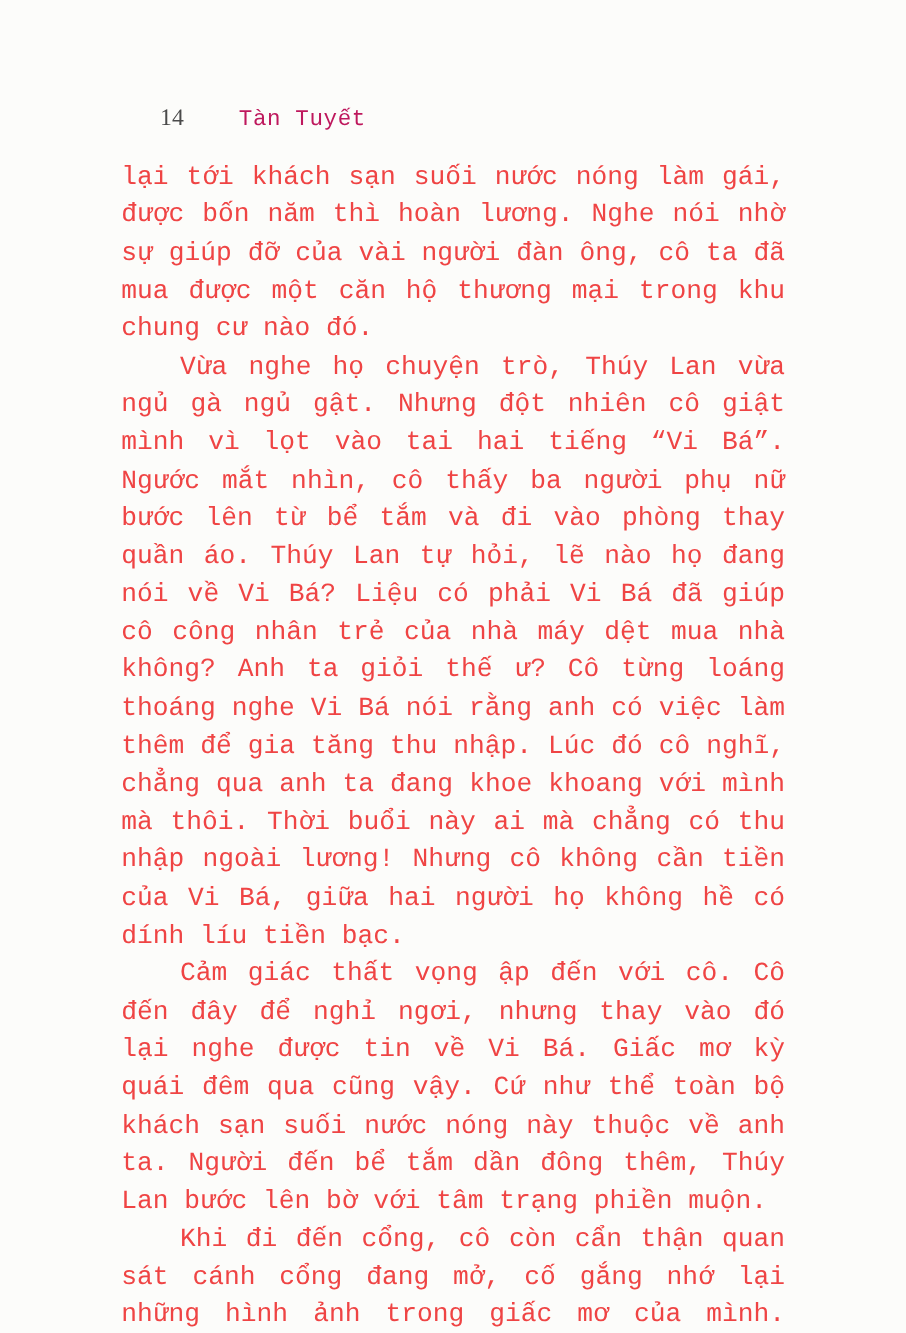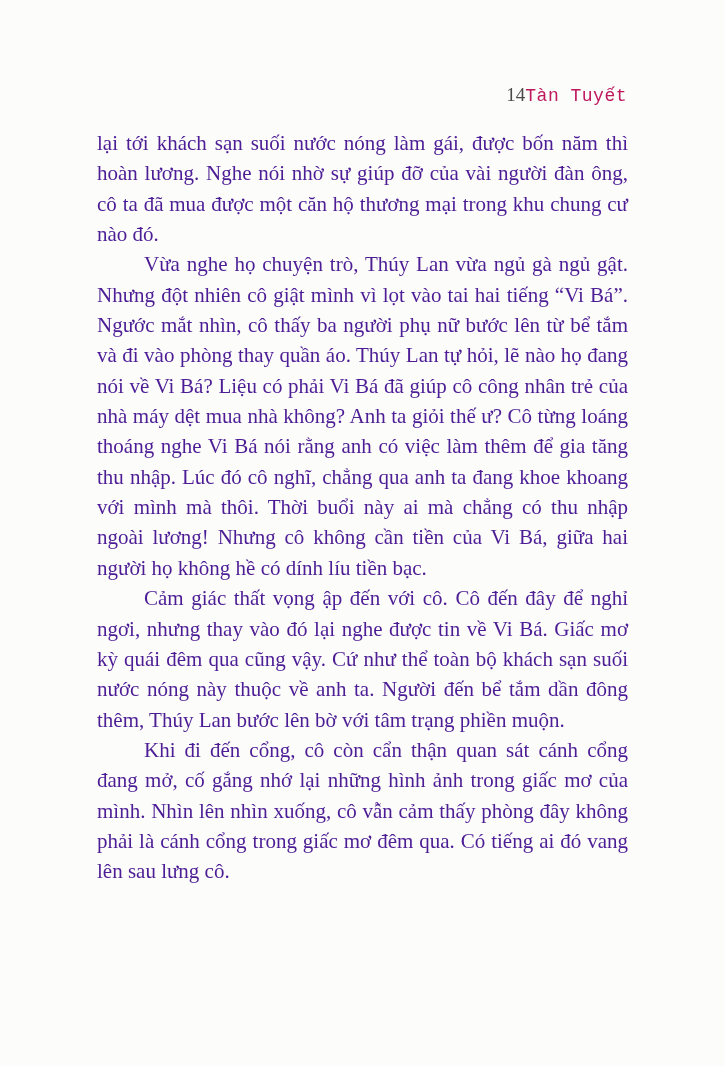--- a/index.html
+++ b/index.html
@@ -10,25 +10,26 @@
   .page {
     position: relative;
     width: 725px;
     height: 1066px;
     background: #fcfcfa;
     overflow: hidden;
   }
   .header {
     position: absolute;
     top: 84px;
-    left: 100px;
+    left: 116px;
     width: 527px;
     display: flex;
-    justify-content: flex-end;
+    justify-content: flex-start;
     align-items: baseline;
+    gap: 44px;
   }
   .pagenum {
     font-family: "Liberation Serif", "DejaVu Serif", serif;
     font-size: 19px;
     color: #4a4a4a;
     padding-left: 12px;
   }
   .author {
     font-family: "Liberation Mono", "DejaVu Sans Mono", monospace;
     font-size: 18px;
@@ -36,24 +37,24 @@
     color: #be185d;
   }
   .text-block {
     position: absolute;
     top: 128px;
     left: 97px;
     width: 531px;
   }
   .text-block p {
     margin: 0;
-    font-family: Liberation Serif, serif;
+    font-family: Liberation Mono, monospace;
     font-size: 21px;
     line-height: 30.35px;
-    color: #4c1d95;
+    color: #ef4444;
     text-align: justify;
     text-justify: inter-word;
   }
   .text-block p.indent {
     text-indent: 47px;
   }
 </style>
 </head>
 <body>
 

